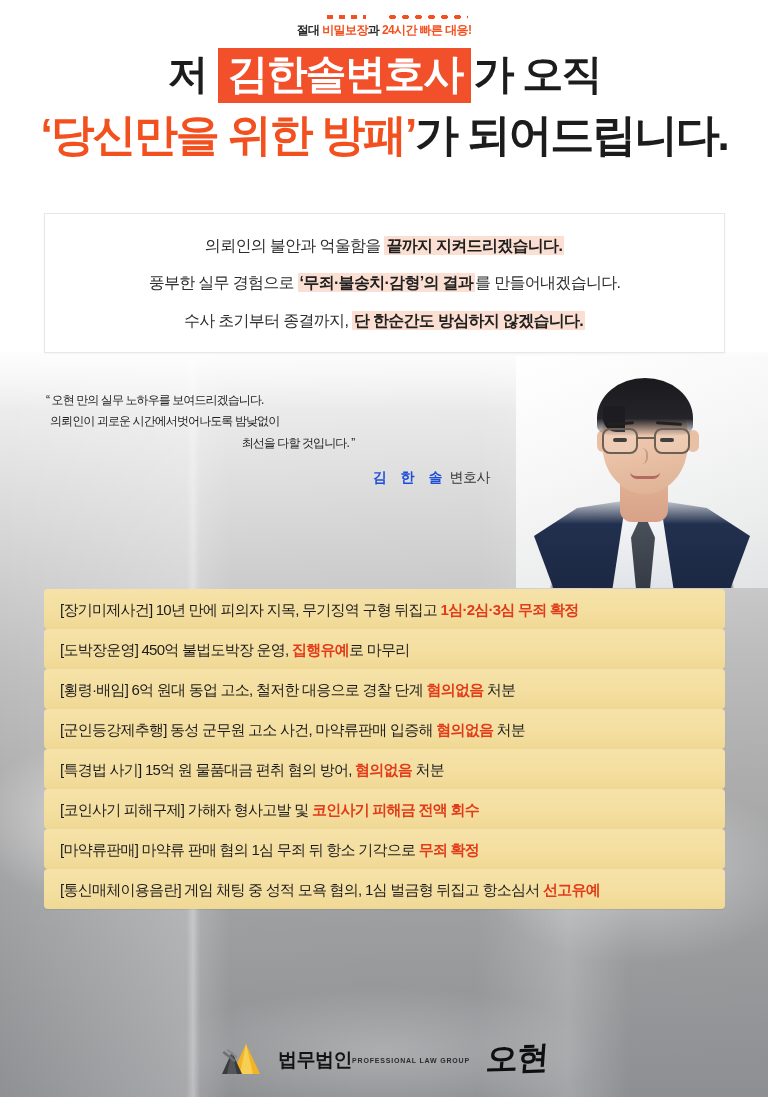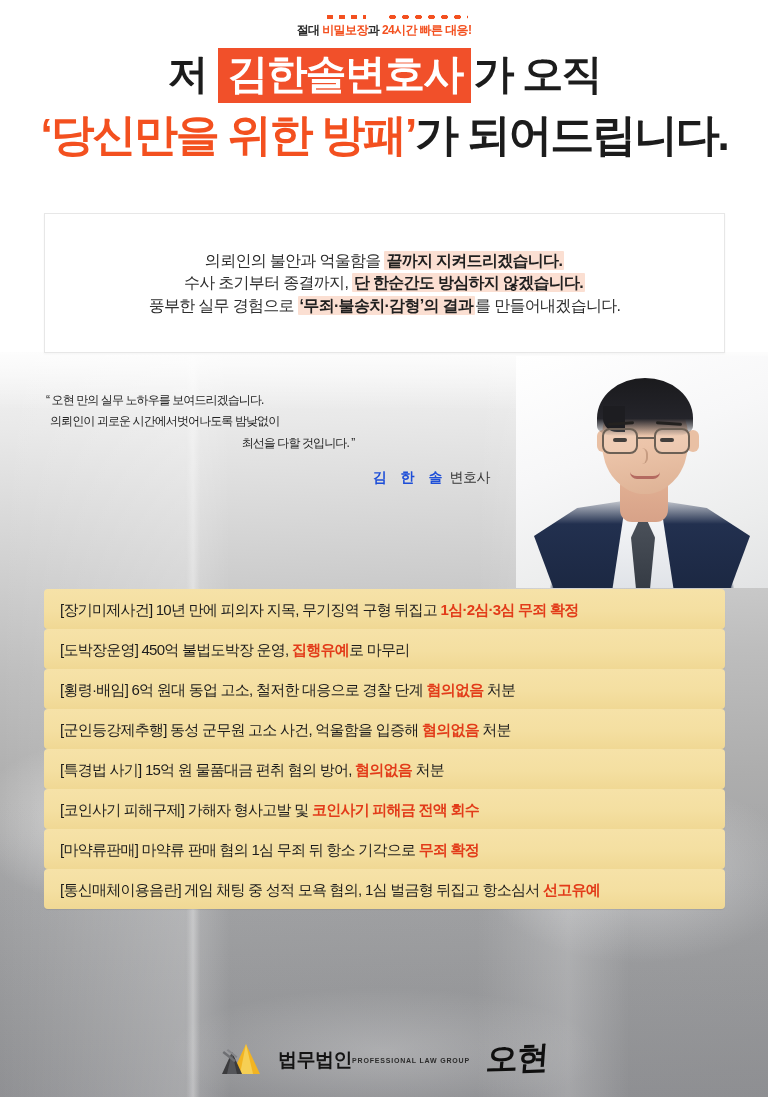--- a/index.html
+++ b/index.html
@@ -120,21 +120,21 @@
     position: absolute;
     left: 44px; top: 213px; width: 681px; height: 140px;
     background: #ffffff;
     border: 1px solid #e7e7e7;
     box-shadow: 0 1px 2px rgba(0,0,0,0.04);
     z-index: 6;
     display: flex;
     flex-direction: column;
     justify-content: center;
     align-items: center;
-    gap: 1px;
+    gap: 16px;
     padding: 4px 10px;
   }
   .promise-line {
     font-size: 16px;
     letter-spacing: -0.7px;
     color: #2d2d2d;
     line-height: 1.35;
     white-space: nowrap;
   }
   .promise-line .mark {
@@ -319,23 +319,23 @@
 
     <div class="line2"><span>저 </span><span class="namebox">김한솔변호사</span><span>가 오직</span></div>
 
     <div class="line3"><span class="quoted">‘당신만을 위한 방패’</span><span>가 되어드립니다.</span></div>
   </div>
 
   <div class="promise-box">
 
     <div class="promise-line"><span>의뢰인의 불안과 억울함을 </span><span class="mark">끝까지 지켜드리겠습니다.</span><span></span></div>
 
+    <div class="promise-line"><span>풍부한 실무 경험으로 </span><span class="mark">‘무죄·불송치·감형’의 결과</span><span>를 만들어내겠습니다.</span></div>
+
     <div class="promise-line"><span>수사 초기부터 종결까지, </span><span class="mark">단 한순간도 방심하지 않겠습니다.</span><span></span></div>
-
-    <div class="promise-line"><span>풍부한 실무 경험으로 </span><span class="mark">‘무죄·불송치·감형’의 결과</span><span>를 만들어내겠습니다.</span></div>
   </div>
 
   <div class="portrait">
     <div class="ph-bg"></div>
     <div class="suit"></div>
     <div class="suit2"></div>
     <div class="shirt"></div>
     <div class="tie"></div>
     <div class="neck"></div>
     <div class="ear-l"></div>
@@ -370,21 +370,21 @@
 
     <div class="case-bar">
       <div class="case-text"><span>[도박장운영]</span><span> 450억 불법도박장 운영, </span><span class="res">집행유예</span><span>로 마무리</span></div>
     </div>
 
     <div class="case-bar">
       <div class="case-text"><span>[횡령·배임]</span><span> 6억 원대 동업 고소, 철저한 대응으로 경찰 단계 </span><span class="res">혐의없음</span><span> 처분</span></div>
     </div>
 
     <div class="case-bar">
-      <div class="case-text"><span>[군인등강제추행]</span><span> 동성 군무원 고소 사건, 억울함을 입증해 </span><span class="res">혐의없음</span><span> 처분</span></div>
+      <div class="case-text"><span>[군인등강제추행]</span><span> 동성 군무원 고소 사건, 마약류판매 입증해 </span><span class="res">혐의없음</span><span> 처분</span></div>
     </div>
 
     <div class="case-bar">
       <div class="case-text"><span>[특경법 사기]</span><span> 15억 원 물품대금 편취 혐의 방어, </span><span class="res">혐의없음</span><span> 처분</span></div>
     </div>
 
     <div class="case-bar">
       <div class="case-text"><span>[코인사기 피해구제]</span><span> 가해자 형사고발 및 </span><span class="res">코인사기 피해금 전액 회수</span><span></span></div>
     </div>
 

